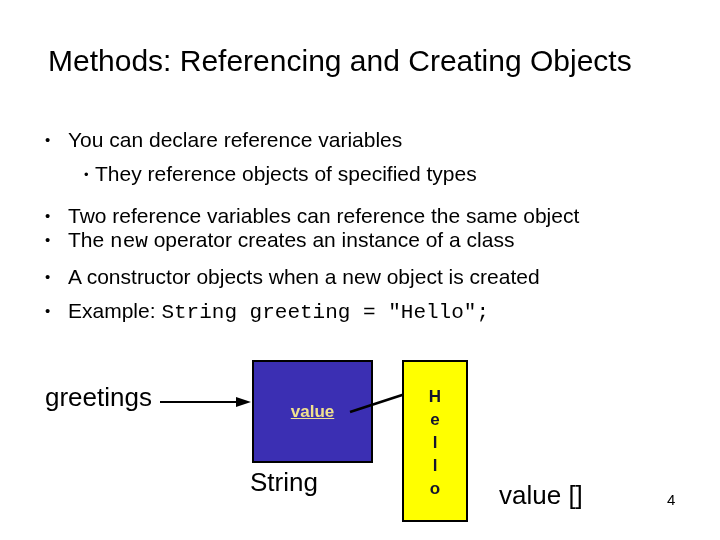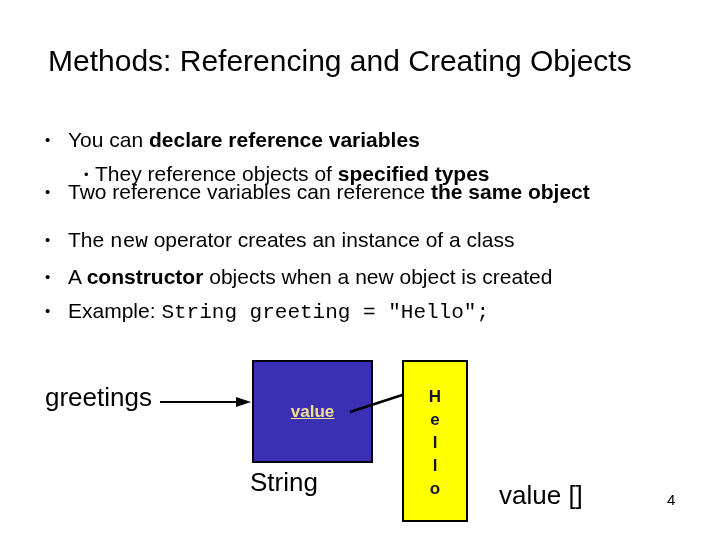--- a/index.html
+++ b/index.html
@@ -9,28 +9,28 @@
 
   .title{position:absolute;left:48px;top:44px;margin:0;
          font-size:30px;font-weight:normal;white-space:nowrap;}
 
   
   .b-row{position:absolute;white-space:nowrap;font-size:21px;line-height:23px;}
   .b-row.lvl1{left:45px;}
   .b-row.lvl2{left:84px;}
   #bullets .b-row:nth-child(1){top:128px;}
   #bullets .b-row:nth-child(2){top:162px;}
-  #bullets .b-row:nth-child(3){top:180px;}
+  #bullets .b-row:nth-child(3){top:204px;}
   #bullets .b-row:nth-child(4){top:228px;}
   #bullets .b-row:nth-child(5){top:265px;}
   #bullets .b-row:nth-child(6){top:299px;}
   .dot{display:inline-block;font-size:15px;position:relative;top:-2px;}
   .lvl1 .dot{width:23px;}
   .lvl2 .dot{width:11px;font-size:13px;}
-  .seg.bold{font-weight:bold;}
+  .seg.bold{font-weight:normal;}
   .seg.mono{font-family:"Liberation Mono",monospace;font-size:21px;}
 
   
   .lbl{position:absolute;font-size:26px;white-space:nowrap;}
   .lbl-greetings{left:45px;top:382px;}
   .lbl-string{left:250px;top:467px;}
   .lbl-char{left:499px;top:480px;}
   .pagenum{position:absolute;left:667px;top:491px;font-size:15px;}
 
   .obj-box{position:absolute;left:252px;top:360px;width:117px;height:99px;

